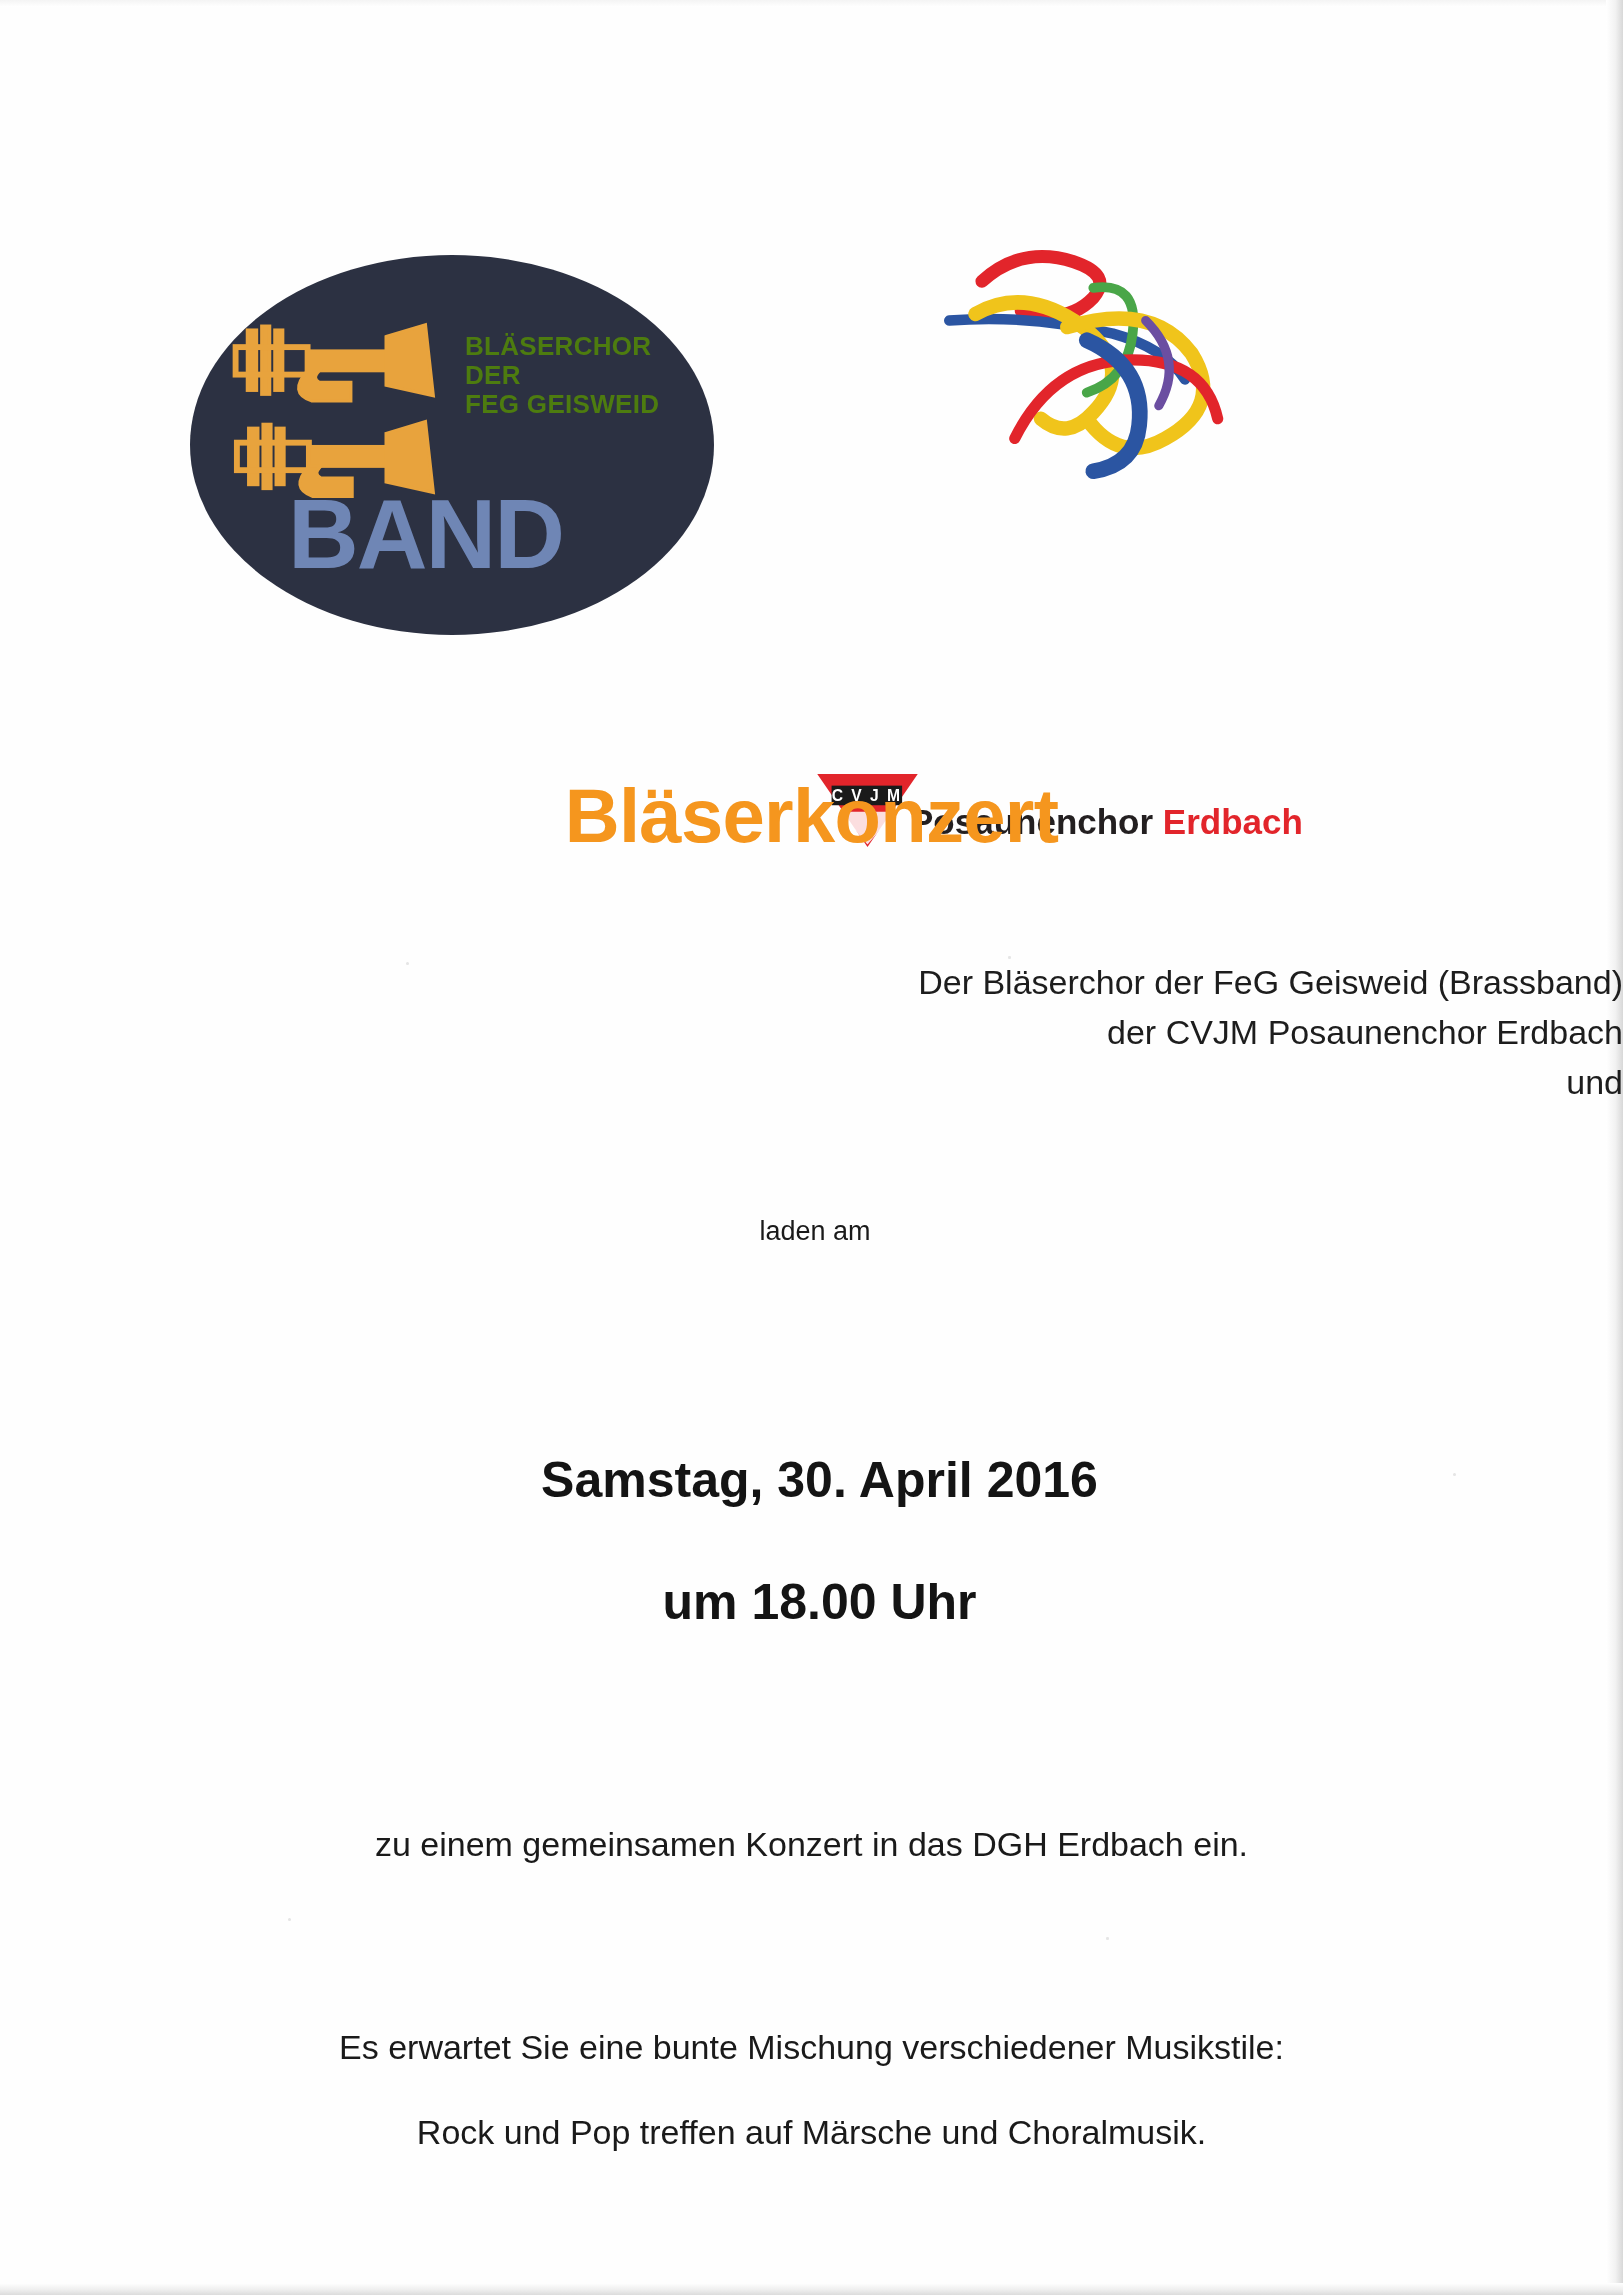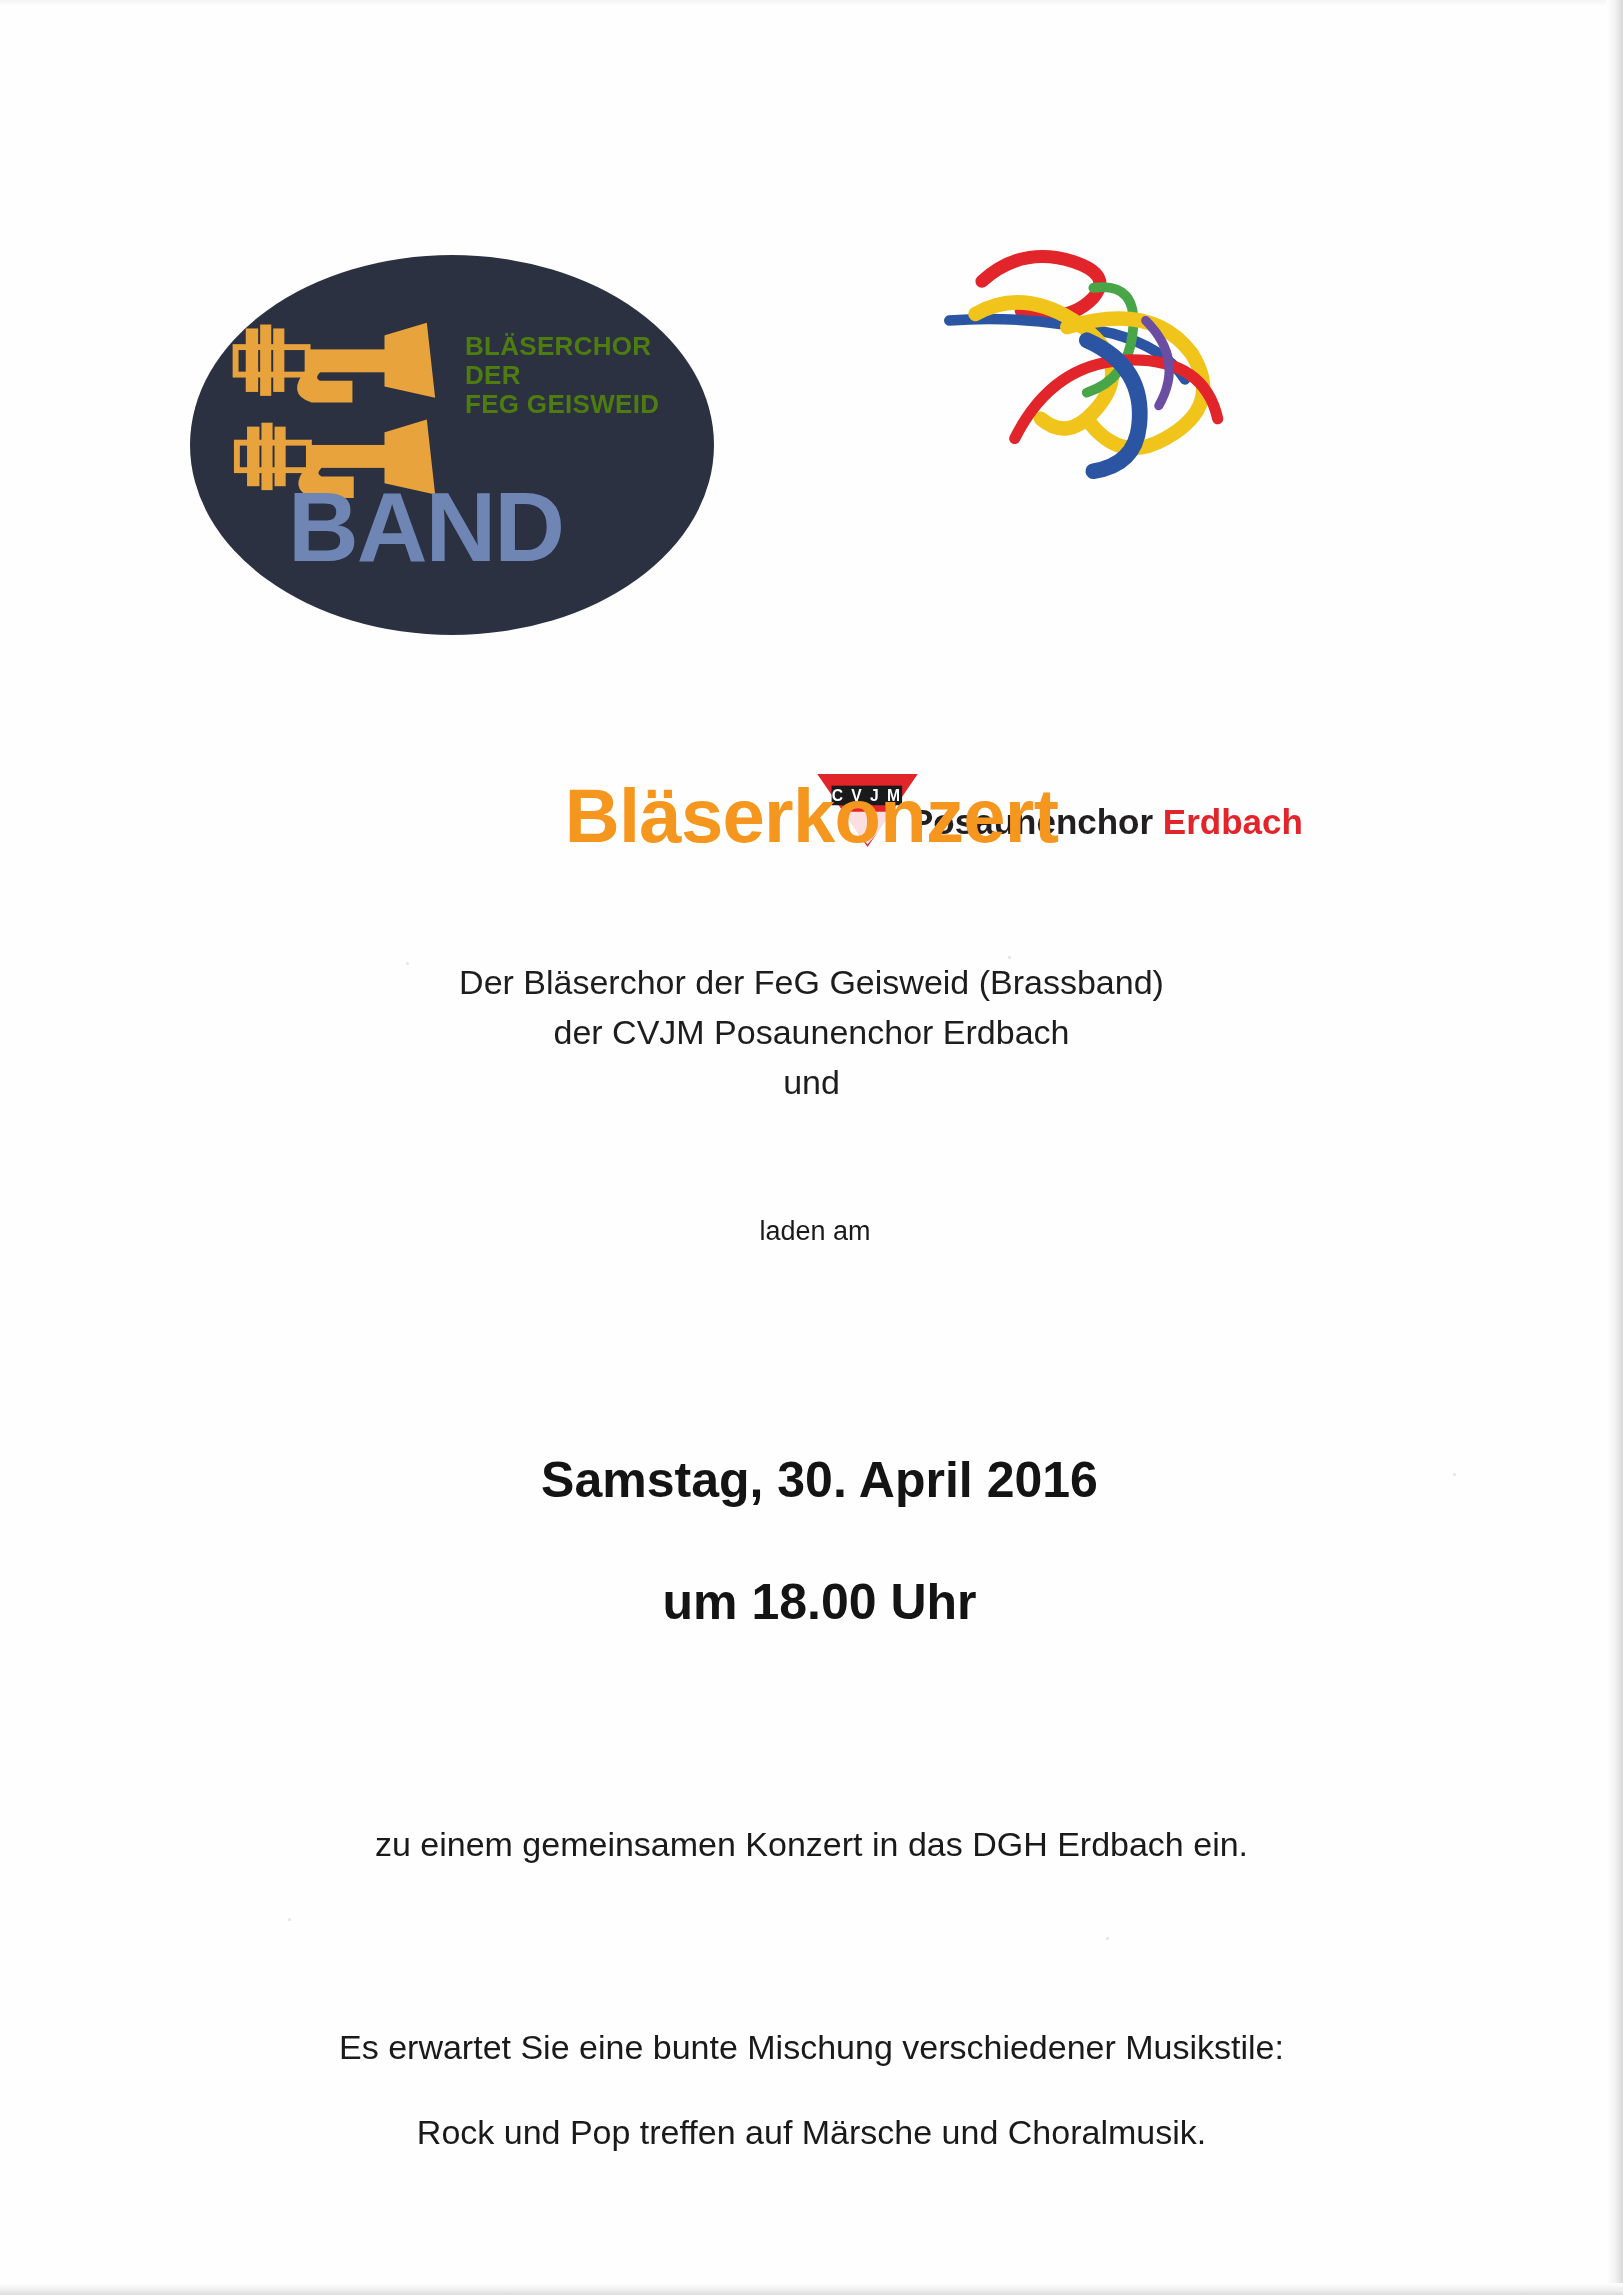--- a/index.html
+++ b/index.html
@@ -83,21 +83,21 @@
     top: 164px;
     font-size: 73px;
     font-weight: bold;
     letter-spacing: -1.3px;
   }
   .brass-brass .b-low { color: #e8a33d; }
   .brass-brass .b-blue { color: #6f86b5; }
   .brass-band {
     position: absolute;
     left: 98px;
-    top: 216px;
+    top: 223px;
     font-size: 98px;
     font-weight: bold;
     color: #6f86b5;
     letter-spacing: -2px;
   }
   .trumpet {
     position: absolute;
     left: 39px;
     top: 62px;
     width: 275px;
@@ -145,20 +145,21 @@
     font-weight: bold;
     color: #f5961e;
     letter-spacing: -0.7px;
     margin: 0 0 98px 0;
   }
   .block {
     font-size: 34px;
     line-height: 50px;
     color: #1d1d1d;
     margin: 0;
+    text-align: right;
   }
   .gap-sm { height: 38px; }
   .gap-md { height: 72px; }
   .gap-lg { height: 98px; }
   .gap-xl { height: 111px; }
 
   .date {
     font-size: 50px;
     font-weight: bold;
     line-height: 72px;

